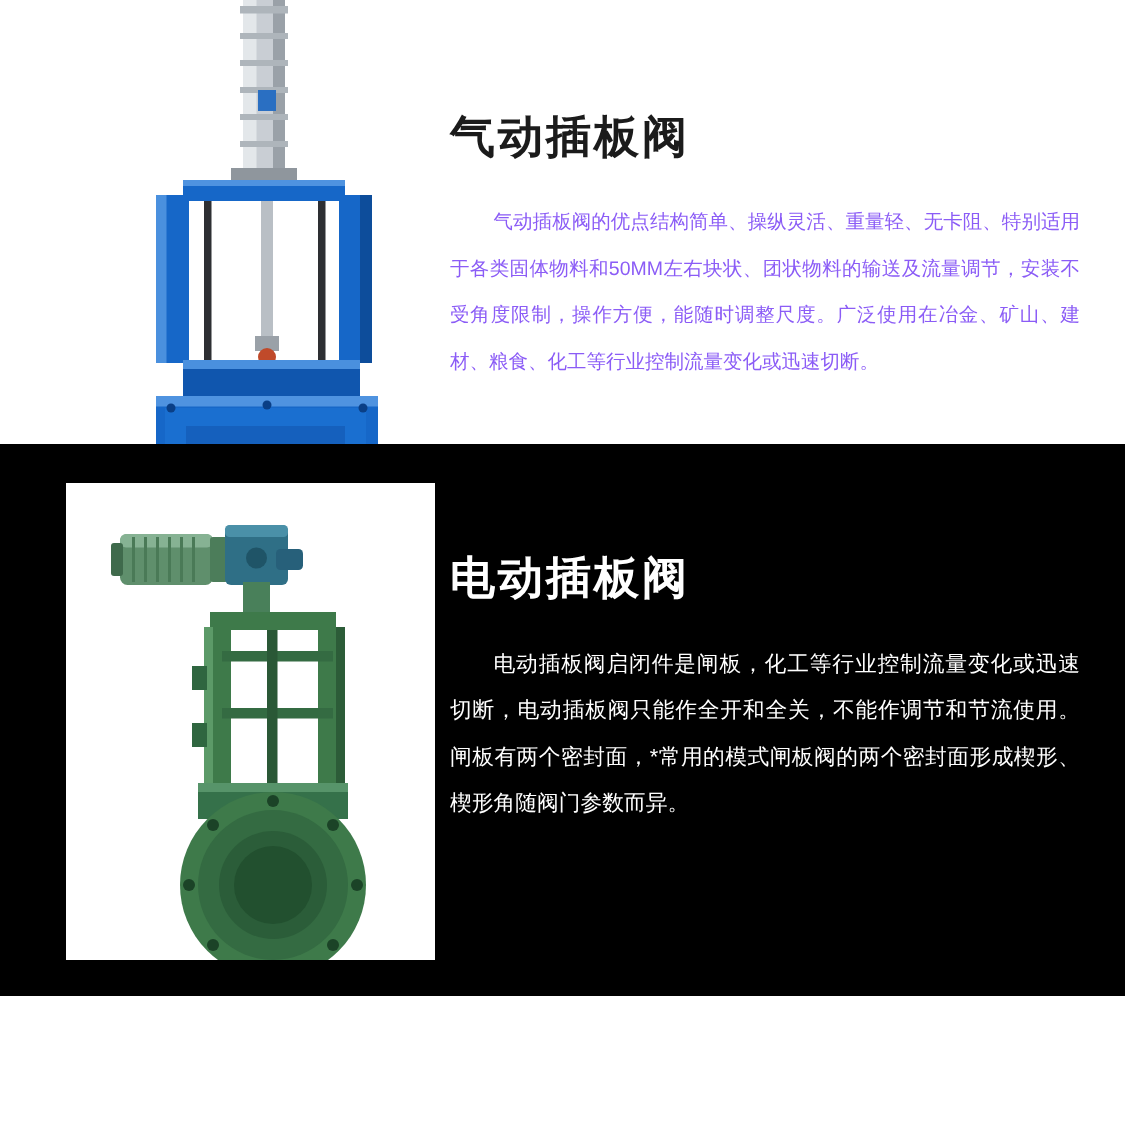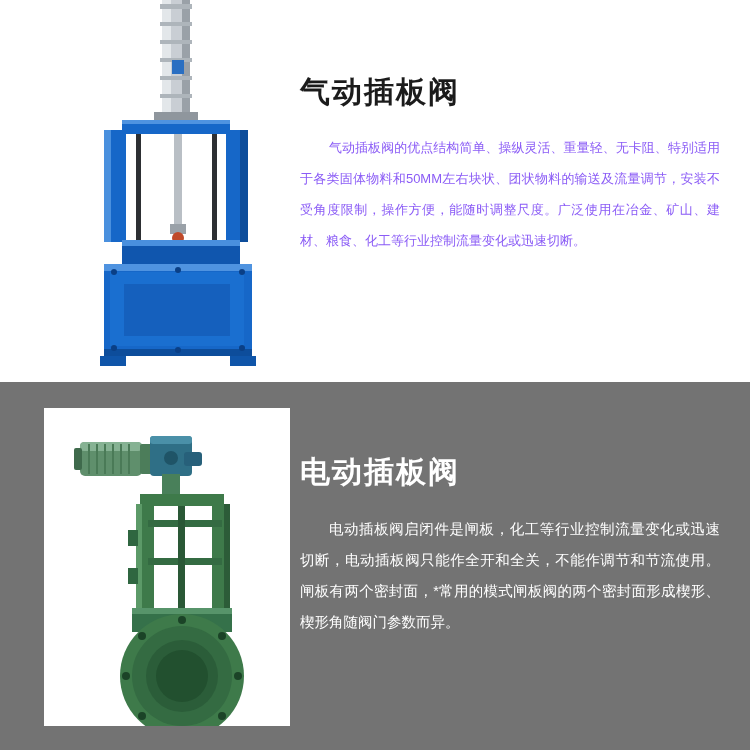--- a/index.html
+++ b/index.html
@@ -16,21 +16,21 @@
   .page {
     position: relative;
     width: 750px;
     height: 750px;
   }
 
   
   .section-one {
     position: relative;
     width: 750px;
-    height: 382px;
+    height: 296px;
     background: #ffffff;
     overflow: hidden;
   }
   .s1-figure {
     position: absolute;
     left: 34px;
     top: 0px;
     width: 250px;
     height: 382px;
   }
@@ -55,21 +55,21 @@
     text-indent: 29px;
     margin: 0;
     text-align: justify;
   }
 
   
   .section-two {
     position: relative;
     width: 750px;
     height: 368px;
-    background: #737373;
+    background: #000000;
     overflow: hidden;
   }
   .s2-card {
     position: absolute;
     left: 44px;
     top: 26px;
     width: 246px;
     height: 318px;
     background: #ffffff;
     overflow: hidden;

